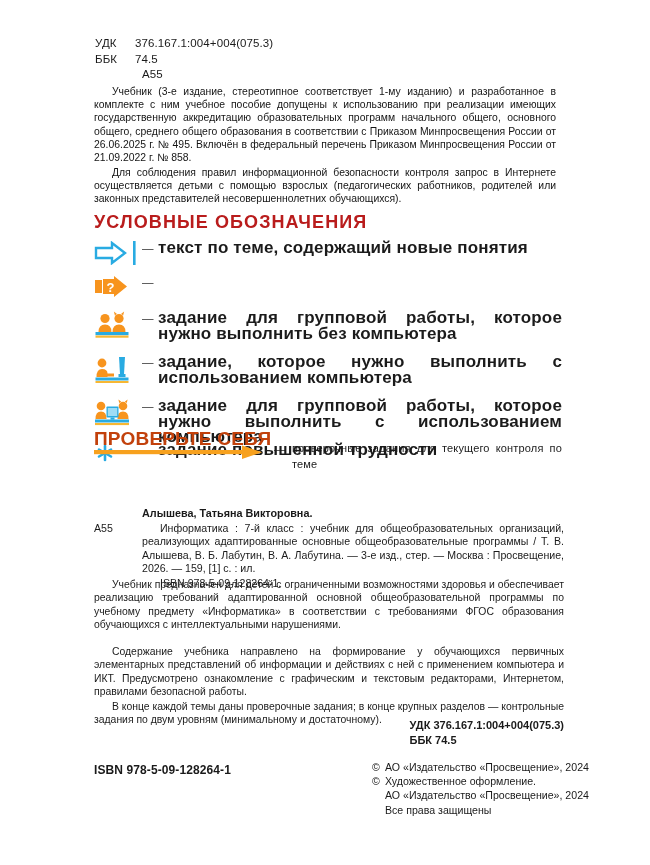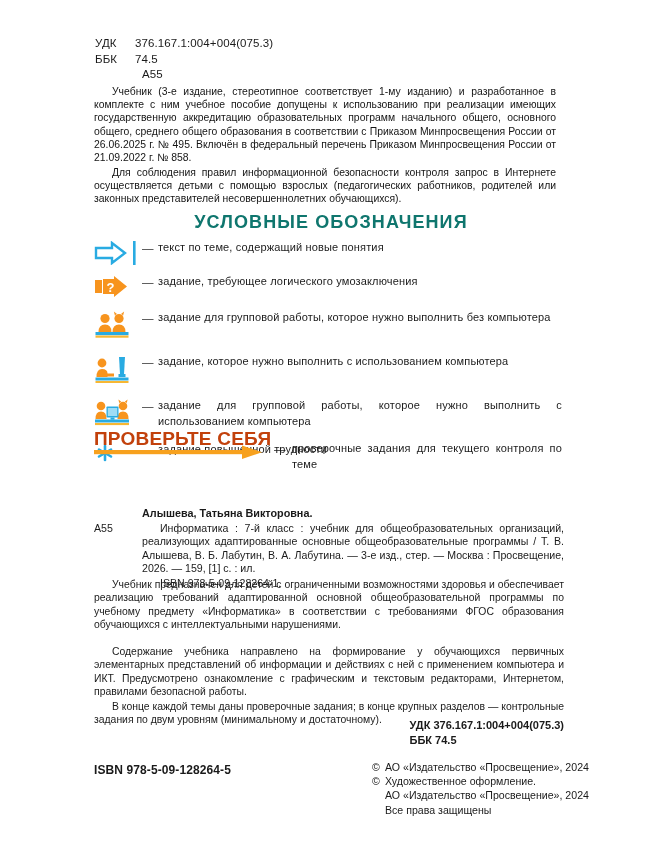--- a/index.html
+++ b/index.html
@@ -47,25 +47,24 @@
   }
   .para p { margin: 0; }
   .para p.ind { text-indent: 18px; }
 
   #p-allow { left: 94px; top: 85px; width: 462px; }
   #p-safety { left: 94px; top: 166px; width: 462px; }
 
   
   .legend-title {
     position: absolute;
-    left: 100px;
+    left: 94px;
     top: 212px;
     width: 462px;
-    text-align: center;
-    color: #0f766e;
+    color: #b91c1c;
     font-weight: bold;
     font-size: 18px;
     letter-spacing: 1.1px;
   }
 
   
   .legend {
     position: absolute;
     left: 94px;
     top: 240px;
@@ -87,26 +86,27 @@
   .lrow .dash {
     width: 16px;
     min-width: 16px;
     font-size: 11.5px;
     line-height: 15px;
     color: #2b2b2b;
     padding-top: 1px;
   }
   .lrow .ltext {
     flex: 1;
-    font-size: 11px;
+    font-size: 17px;
     line-height: 15.6px;
     text-align: justify;
     text-justify: inter-word;
     color: #1b1b1b;
     letter-spacing: 0.15px;
+    font-weight: bold;
   }
   .lrow.two .ltext { max-width: 404px; }
 
   
   .r1 { height: 28px; }
   .r2 { height: 30px; }
   .r3 { height: 38px; }
   .r4 { height: 38px; }
   .r5 { height: 38px; }
   .r6 { height: 24px; }
@@ -286,21 +286,20 @@
 
     <div class="lrow r2">
       <div class="icon-cell">
         <svg width="46" height="24" viewBox="0 0 46 24">
           <rect x="1" y="5" width="7" height="13" fill="#f7941e"></rect>
           <path d="M9 4 H20 V1 L33 11.5 L20 22 V19 H9 Z" fill="#f7941e"></path>
           <text x="16.5" y="17" font-family="Liberation Sans, sans-serif" font-size="13" font-weight="bold" fill="#ffffff" text-anchor="middle">?</text>
         </svg>
       </div>
       <div class="dash">—</div>
-      <div class="ltext">задание, требующее логического умозаключения</div>
     </div>
 
     <div class="lrow r3 two">
       <div class="icon-cell">
         <svg width="46" height="30" viewBox="0 0 46 30">
 
           <circle cx="11" cy="7.5" r="4.6" fill="#f7941e"></circle>
           <path d="M4.5 21 Q4.5 13.4 11 13.4 Q17.5 13.4 17.5 21 Z" fill="#f7941e"></path>
 
           <circle cx="25" cy="7.5" r="4.6" fill="#f7941e"></circle>
@@ -405,21 +404,21 @@
   </div>
   <div class="annot" id="a3">
     <p>В конце каждой темы даны проверочные задания; в конце крупных разделов — контрольные задания по двум уровням (минимальному и достаточному).</p>
   </div>
 
   <div class="codes-bottom">
     <div>УДК 376.167.1:004+004(075.3)</div>
     <div>ББК 74.5</div>
   </div>
 
-  <div class="isbn-bottom">ISBN 978-5-09-128264-5</div>
+  <div class="isbn-bottom">ISBN 978-5-09-128264-1</div>
 
   <div class="copyright">
     <div class="cline">
       <span class="csym">©</span>
       <span class="ctxt">АО «Издательство «Просвещение», 2024</span>
     </div>
     <div class="cline">
       <span class="csym">©</span>
       <span class="ctxt">Художественное оформление.</span>
     </div>

